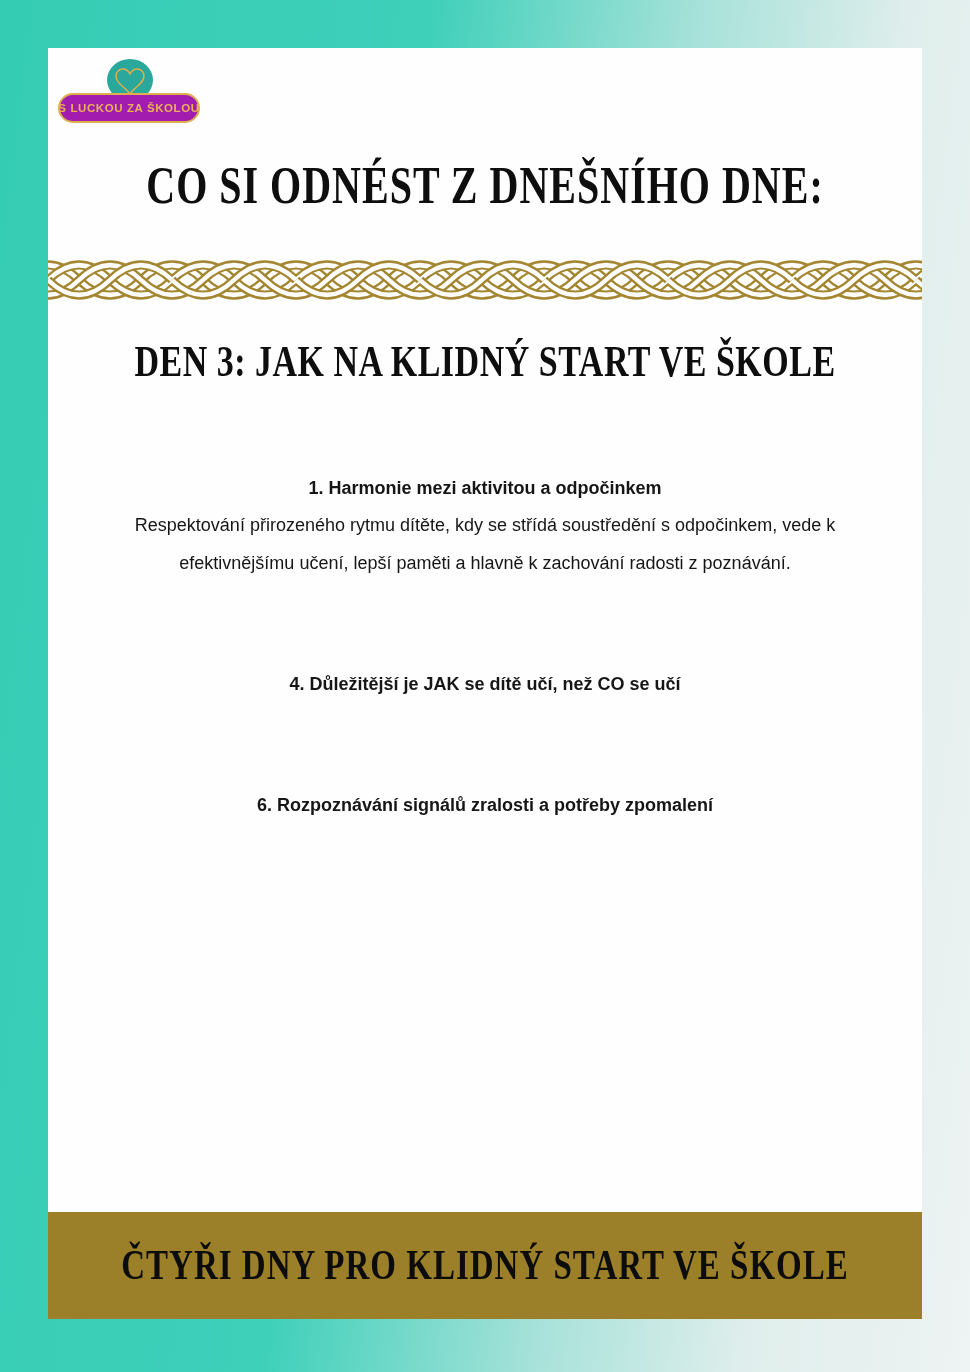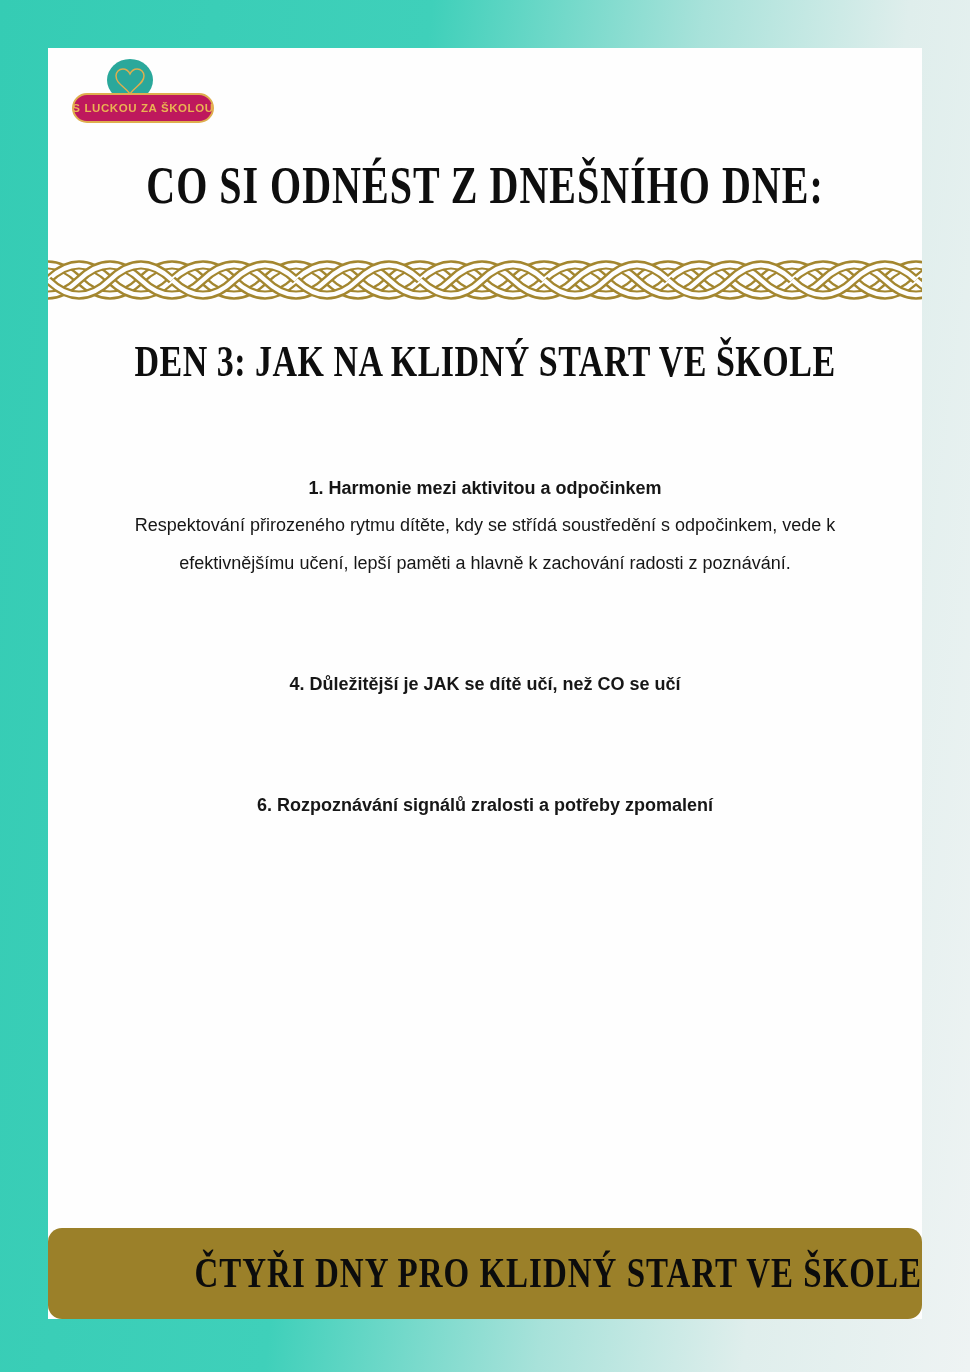--- a/index.html
+++ b/index.html
@@ -30,23 +30,23 @@
   }
   .logo-heart-blob{
     position:absolute;left:49px;top:0;
     width:46px;height:42px;
     background:#2aa89b;
     border-radius:50%;
     display:flex;align-items:center;justify-content:center;
   }
   .logo-heart-blob svg{margin-top:3px;}
   .logo-pill{
-    position:absolute;left:14px;top:34px;
+    position:absolute;left:0;top:34px;
     width:138px;height:26px;
-    background:#be185d;
+    background:#a21caf;
     border:2px solid #dfae4e;
     border-radius:15px;
     display:flex;align-items:center;justify-content:center;
     color:#eab253;
     font-size:11.5px;font-weight:700;letter-spacing:.6px;
     white-space:nowrap;
   }
   
   .display{
     font-family:"Liberation Serif",serif;
@@ -65,23 +65,23 @@
   .section + .section{margin-top:84px;}
   .section-heading{
     font-size:18px;font-weight:700;line-height:37px;
   }
   .section-body{
     font-size:18px;font-weight:400;line-height:37.5px;
   }
   
   .footer-bar{
     margin-top:auto;
-    height:91px;flex:0 0 auto;
+    height:107px;flex:0 0 auto;
     background:#9b8029;
-    display:flex;align-items:center;justify-content:flex-end;border-radius:14px;
+    display:flex;align-items:center;justify-content:center;
   }
   .footer-text{
     font-family:"Liberation Serif",serif;
     font-weight:700;color:#0c0c0c;
     font-size:33px;letter-spacing:1px;
     transform:scaleY(1.3);
     white-space:nowrap;
   }
 </style>
 </head>

